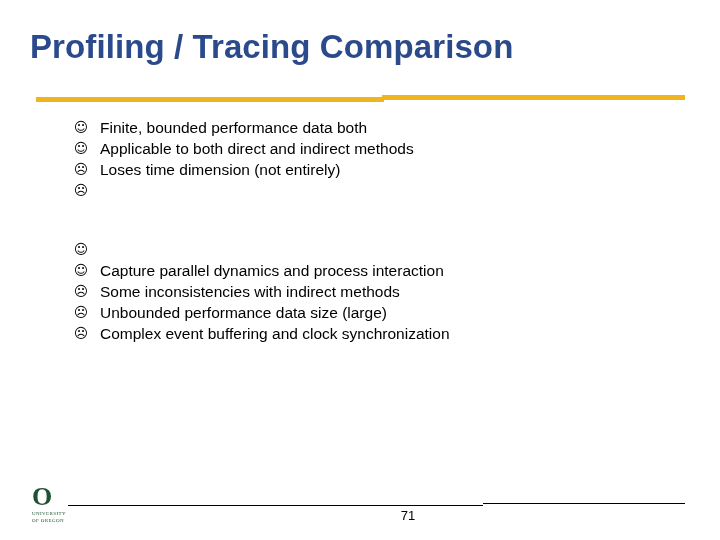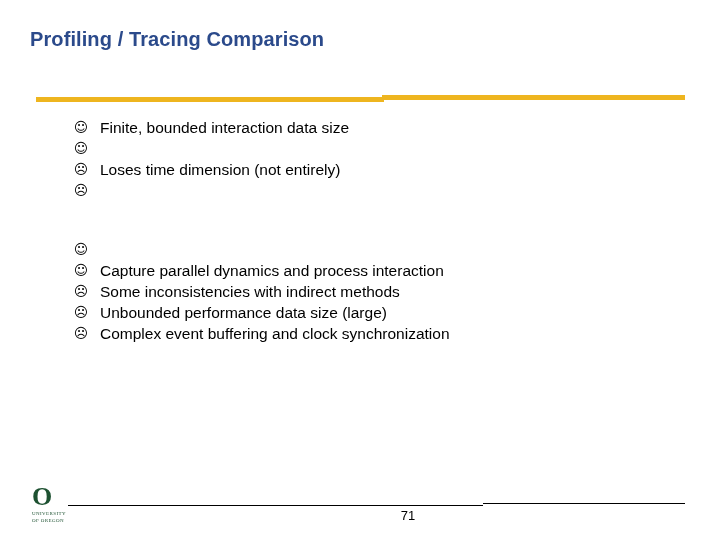--- a/index.html
+++ b/index.html
@@ -14,21 +14,21 @@
     overflow: hidden;
     font-family: "Liberation Sans", sans-serif;
     -webkit-font-smoothing: antialiased;
   }
 
   
   .slide-title {
     position: absolute;
     left: 30px;
     top: 28px;
-    font-size: 20px;
+    font-size: 33px;
     font-weight: bold;
     color: #2b4a8b;
     letter-spacing: 0.1px;
     white-space: nowrap;
   }
 
   
   .gold-rule-left {
     position: absolute;
     left: 36px;
@@ -163,24 +163,25 @@
 
 <div class="gold-rule-left"></div>
 <div class="gold-rule-right"></div>
 
 <div class="content">
 
   <div class="section">
     <div class="sublist">
       <div class="subitem">
         <span class="face">☺</span>
-        <span>Finite, bounded interaction data size</span>
-      </div>
-      <div class="subitem">
-        <span class="face">☺</span>
+        <span>Finite, bounded performance data both</span>
+      </div>
+      <div class="subitem">
+        <span class="face">☺</span>
+        <span>Applicable to both direct and indirect methods</span>
       </div>
       <div class="subitem">
         <span class="face">☹</span>
         <span>Loses time dimension (not entirely)</span>
       </div>
       <div class="subitem">
         <span class="face">☹</span>
       </div>
     </div>
   </div>

